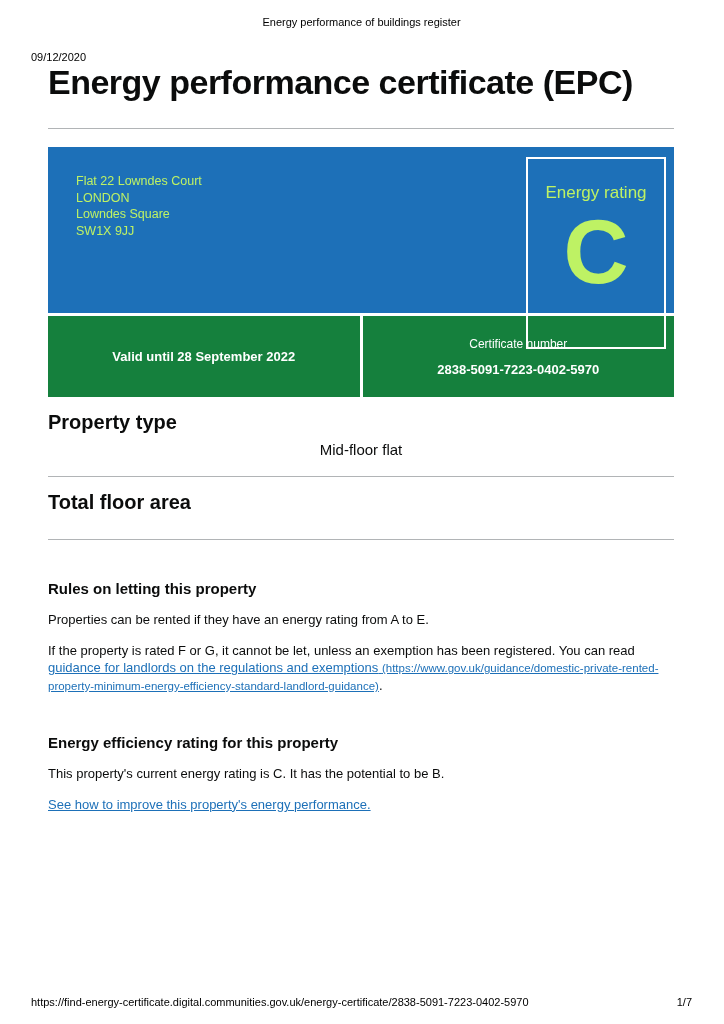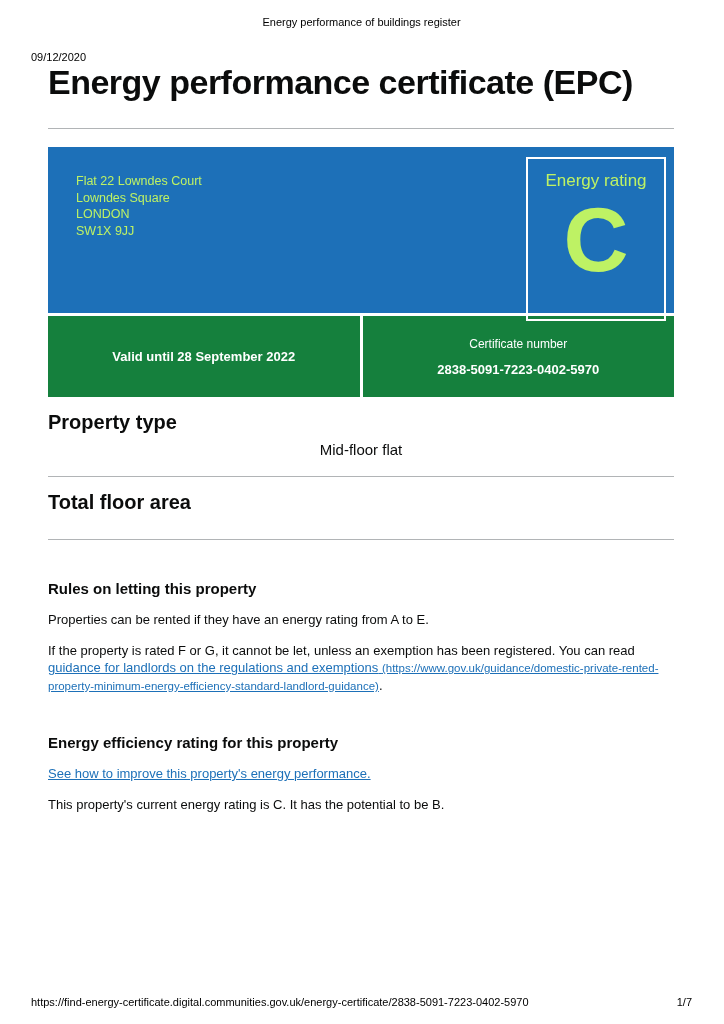--- a/index.html
+++ b/index.html
@@ -30,24 +30,24 @@
 
   .summary-top {
     margin-top: 18px;
     background: #1d70b8; color: #bef264;
     height: 166px; position: relative;
     padding: 26px 0 0 28px;
   }
   .address { font-size: 12.5px; line-height: 1.32; }
   .rating-box {
     position: absolute; top: 10px; right: 8px;
-    width: 140px; height: 164px;
+    width: 140px; height: 192px;
     border: 2px solid #ffffff;
     text-align: center;
-    padding-top: 8px;
+    padding-top: 20px;
   }
   .rating-label { font-size: 17px; margin-top: 4px; }
   .rating-letter { font-size: 90px; font-weight: bold; line-height: 1.05; margin-top: 2px; }
 
   .summary-bottom { margin-top: 3px; display: flex; gap: 3px; }
   .summary-cell {
     background: #15803d; color: #ffffff;
     height: 81px; flex: 1;
     display: flex; flex-direction: column;
     align-items: center; justify-content: center;
@@ -82,22 +82,22 @@
 
 <main class="content">
 
   <h1 class="page-title">Energy performance certificate (EPC)</h1>
   <hr class="rule">
 
   <section>
     <div class="summary-top">
       <div class="address">
         <div>Flat 22 Lowndes Court</div>
+        <div>LONDON</div>
         <div>Lowndes Square</div>
-        <div>LONDON</div>
         <div>SW1X 9JJ</div>
       </div>
       <div class="rating-box">
         <div class="rating-label">Energy rating</div>
         <div class="rating-letter">C</div>
       </div>
     </div>
     <div class="summary-bottom">
       <div class="summary-cell">
         <span class="valid-until-text">Valid until 28 September 2022</span>
@@ -119,22 +119,22 @@
   </div>
 
   <section class="section">
     <h3 class="section-heading">Rules on letting this property</h3>
     <p class="body-text">Properties can be rented if they have an energy rating from A to E.</p>
     <p class="body-text"><span>If the property is rated F or G, it cannot be let, unless an exemption has been registered. You can read </span><a href="#" class="link"><span>guidance for landlords on the regulations and exemptions</span> <span class="link-url">(https://www.gov.uk/guidance/domestic-private-rented-property-minimum-energy-efficiency-standard-landlord-guidance)</span></a><span>.</span></p>
   </section>
 
   <section class="section">
     <h3 class="section-heading">Energy efficiency rating for this property</h3>
+    <p class="body-text">This property's current energy rating is C. It has the potential to be B.</p>
     <p class="body-text"><a href="#" class="link">See how to improve this property's energy performance.</a></p>
-    <p class="body-text">This property's current energy rating is C. It has the potential to be B.</p>
   </section>
 
 </main>
 
 <div class="print-footer">
   <span>https://find-energy-certificate.digital.communities.gov.uk/energy-certificate/2838-5091-7223-0402-5970</span>
   <span>1/7</span>
 </div>
 
 </body></html>

